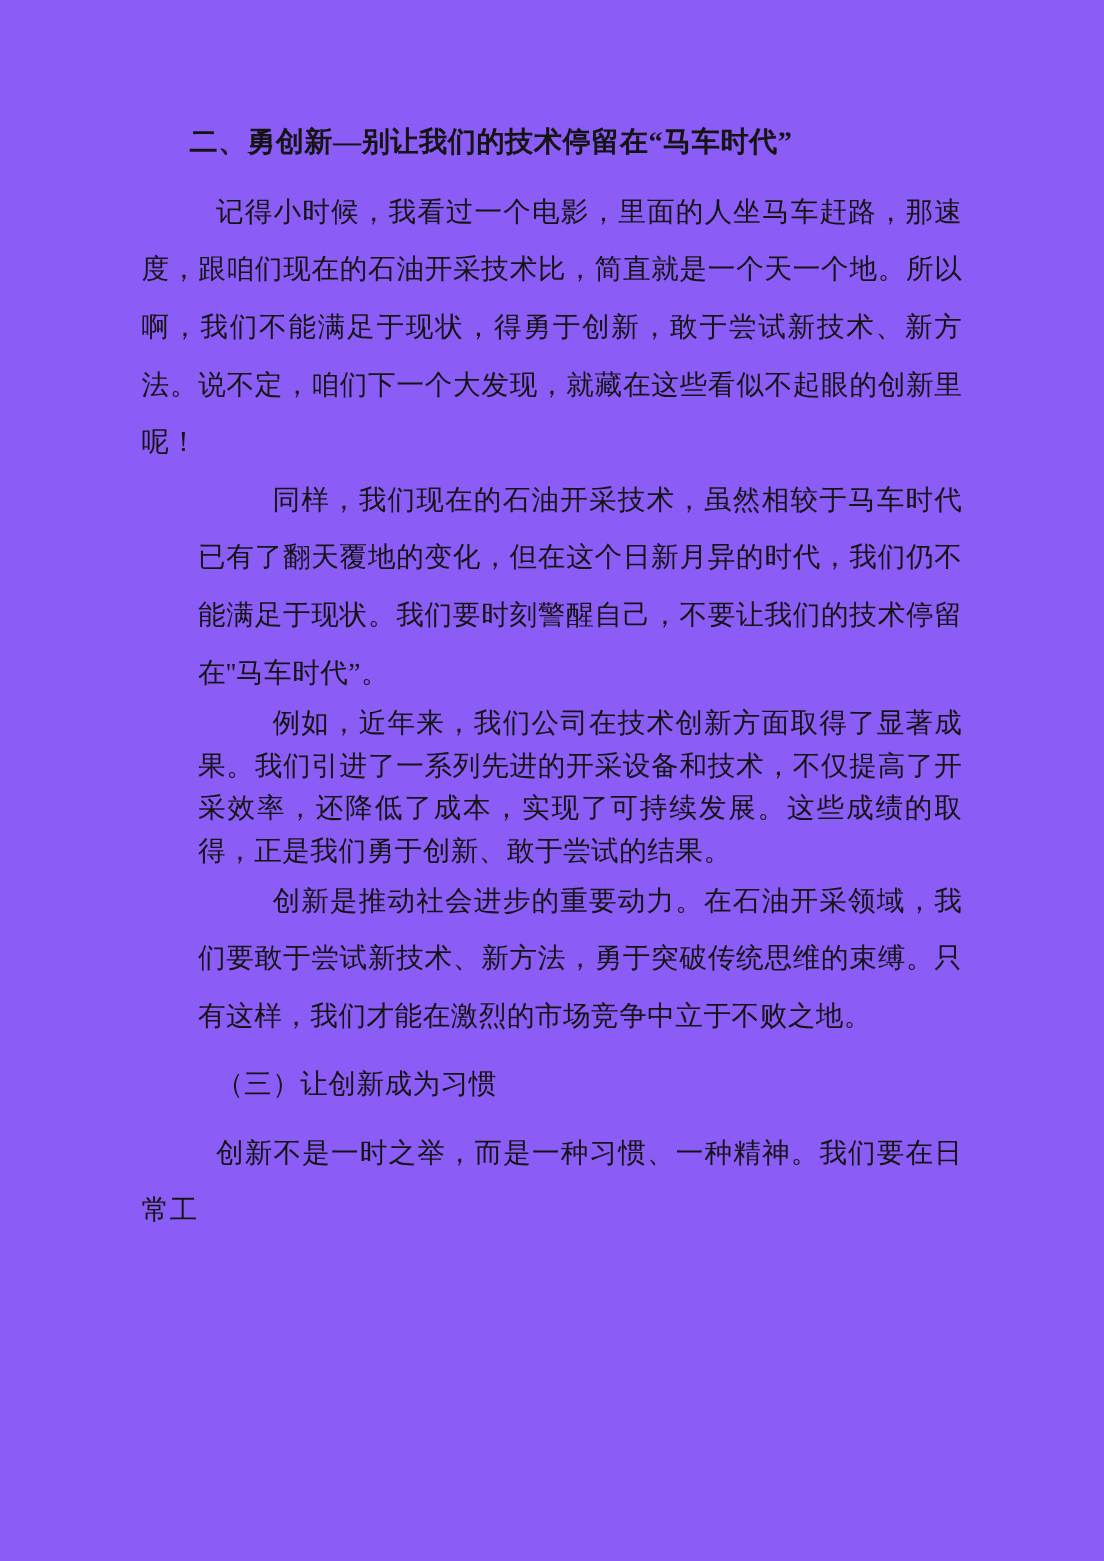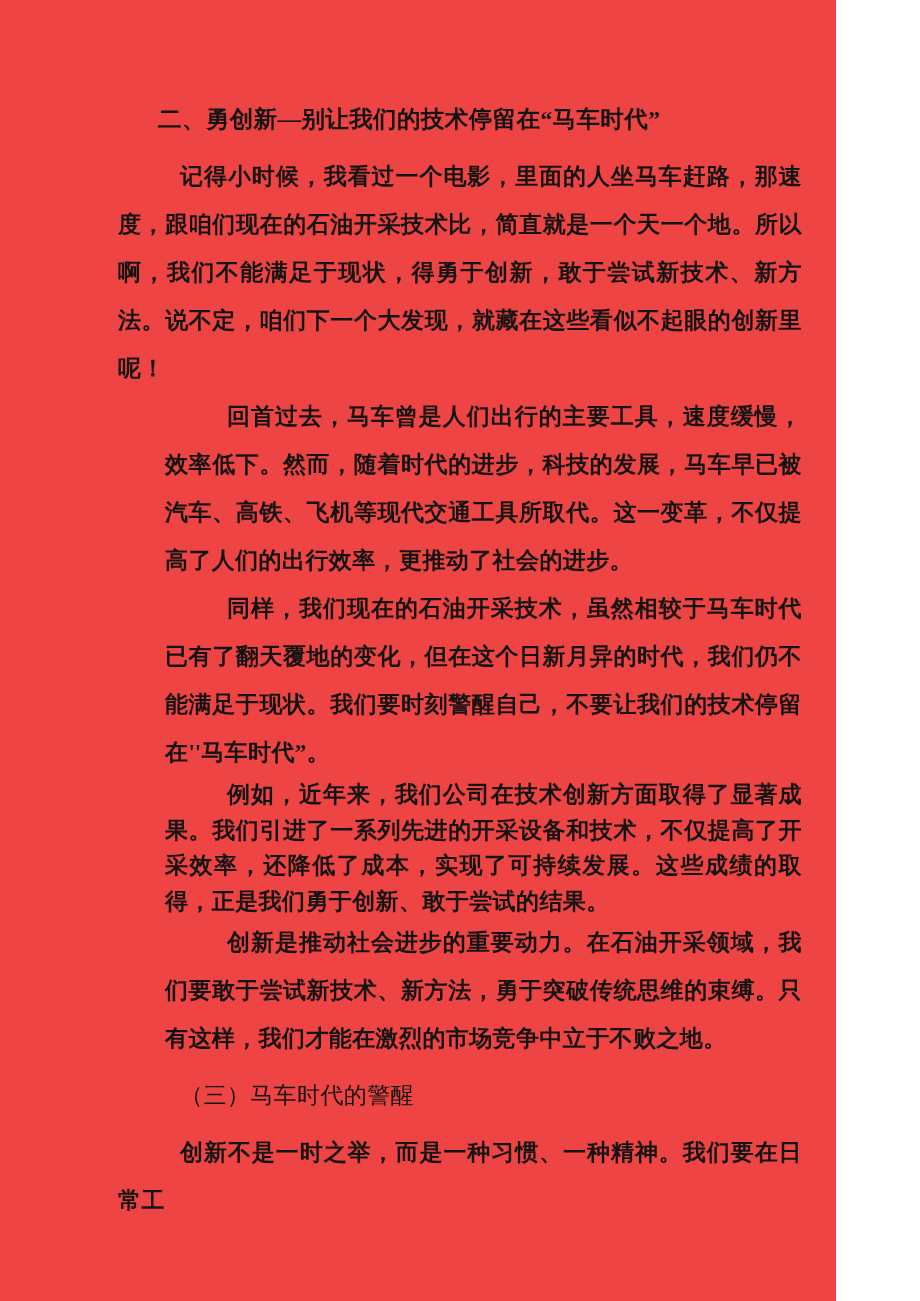--- a/index.html
+++ b/index.html
@@ -4,23 +4,23 @@
 <title>文档</title>
 <style>
   html, body {
     margin: 0;
     padding: 0;
     background: #ffffff;
   }
 
   .page {
     position: relative;
-    width: 836px;
+    width: 920px;
     height: 1301px;
-    background: #ef4444;
+    background: #8b5cf6;
     overflow: hidden;
     box-sizing: border-box;
     font-family: "Liberation Serif", "DejaVu Serif", serif;
     color: #1a1a1a;
     -webkit-font-smoothing: antialiased;
   }
 
   
   .content {
     position: absolute;
@@ -59,21 +59,20 @@
     margin-top: 10px;
     margin-bottom: 10px;
     white-space: nowrap;
   }
 
   
   .para {
     font-size: 23px;
     line-height: 48px;
     text-indent: 62px;
-    font-weight: bold;
   }
 
   
   .para.tight {
     line-height: 35.5px;
     margin-top: 10px;
   }
 
   .para + .para {
     margin-top: 0;
@@ -98,27 +97,26 @@
 <body>
 
 <div class="page">
   <div class="content">
 
     <h2 class="h-section">二、勇创新—别让我们的技术停留在“马车时代”</h2>
 
     <p class="para">记得小时候，我看过一个电影，里面的人坐马车赶路，那速度，跟咱们现在的石油开采技术比，简直就是一个天一个地。所以啊，我们不能满足于现状，得勇于创新，敢于尝试新技术、新方法。说不定，咱们下一个大发现，就藏在这些看似不起眼的创新里呢！</p>
 
 
-    <p class="para">回首过去，马车曾是人们出行的主要工具，速度缓慢，效率低下。然而，随着时代的进步，科技的发展，马车早已被汽车、高铁、飞机等现代交通工具所取代。这一变革，不仅提高了人们的出行效率，更推动了社会的进步。</p>
 
     <p class="para"><span>同样，我们现在的石油开采技术，虽然相较于马车时代已有了翻天覆地的变化，但在这个日新月异的时代，我们仍不能满足于现状。我们要时刻警醒自己，不要让我们的技术停留在</span><span class="quote-artifact">''</span><span>马车时代”。</span></p>
 
 
     <p class="para tight">例如，近年来，我们公司在技术创新方面取得了显著成果。我们引进了一系列先进的开采设备和技术，不仅提高了开采效率，还降低了成本，实现了可持续发展。这些成绩的取得，正是我们勇于创新、敢于尝试的结果。</p>
 
     <p class="para">创新是推动社会进步的重要动力。在石油开采领域，我们要敢于尝试新技术、新方法，勇于突破传统思维的束缚。只有这样，我们才能在激烈的市场竞争中立于不败之地。</p>
 
-    <h3 class="h-sub">（三）马车时代的警醒</h3>
+    <h3 class="h-sub">（三）让创新成为习惯</h3>
 
     <p class="para">创新不是一时之举，而是一种习惯、一种精神。我们要在日常工</p>
 
   </div>
 </div>
 
 </body></html>

